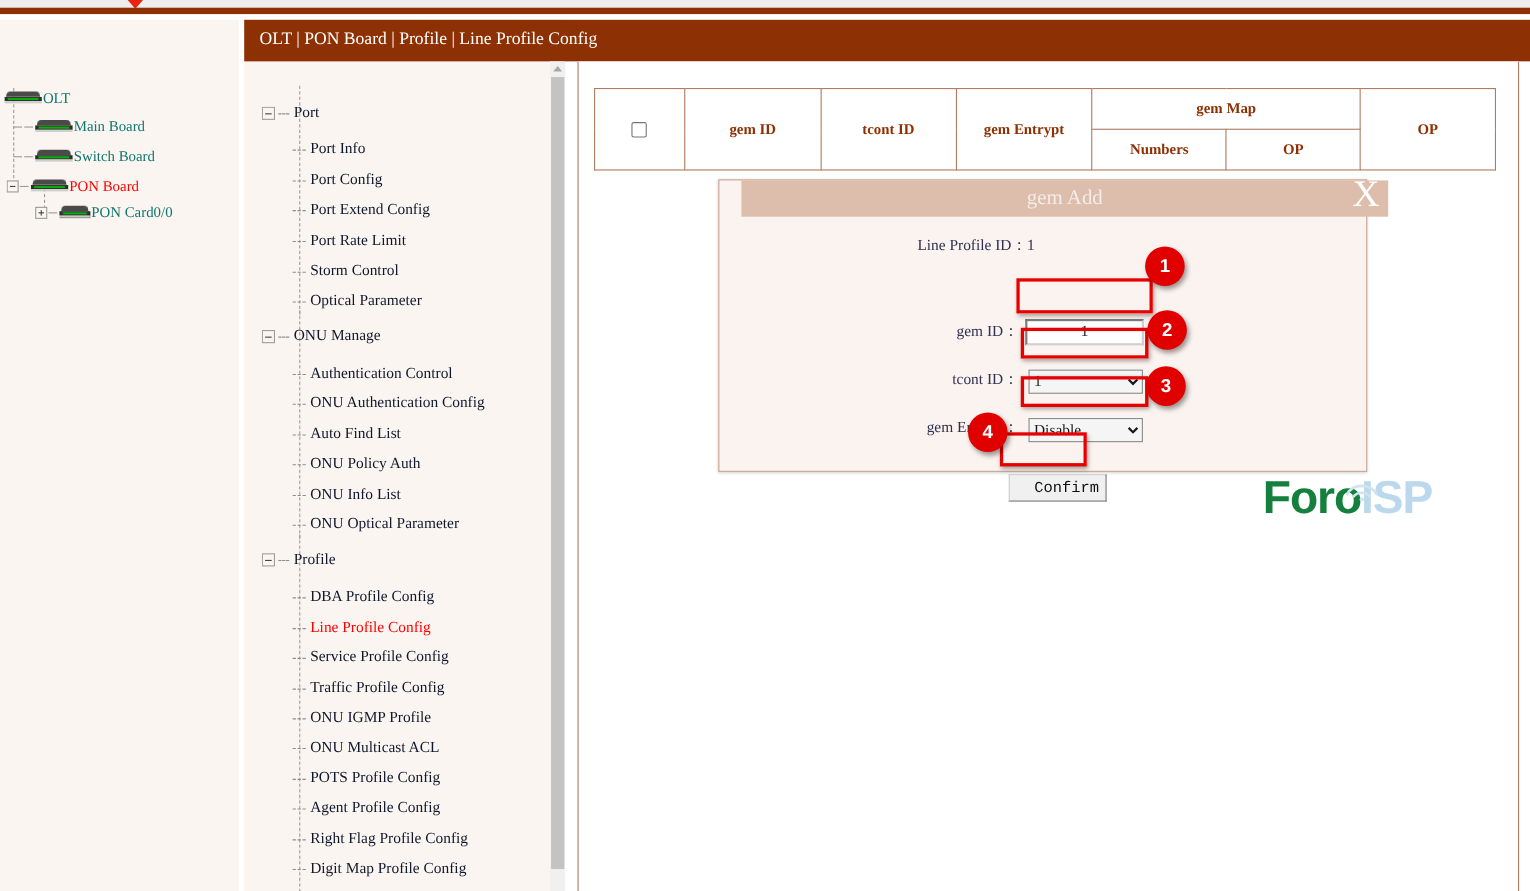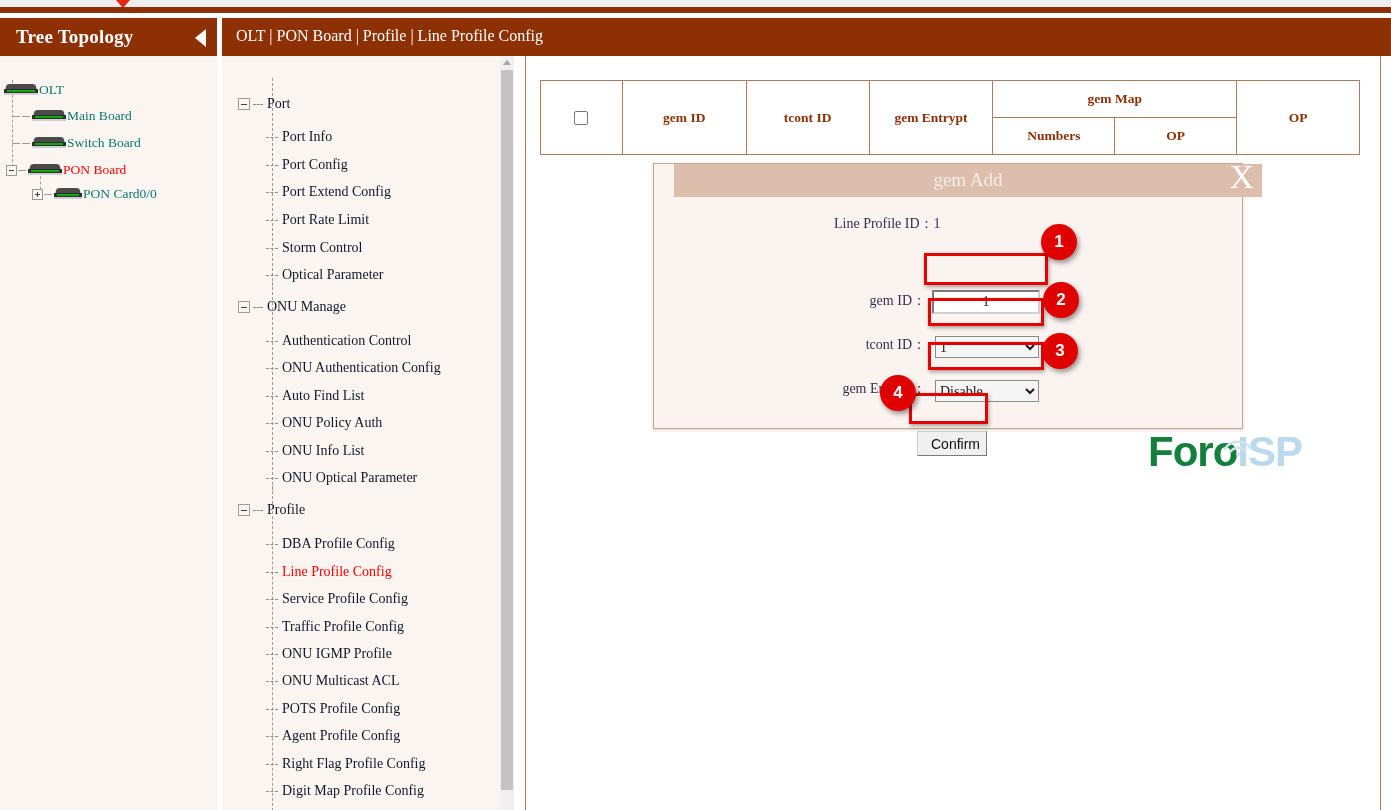--- a/index.html
+++ b/index.html
@@ -265,24 +265,24 @@
     padding: 0;
   }
   .field-select {
     position: absolute; width: 104px; height: 22px;
     font-size: 14px; font-family: "Liberation Serif", serif;
     color: #1a1a1a;
     background: #f5f5f5;
     border: 1px solid #8a8a8a;
   }
   .confirm-btn {
-    position: absolute; width: 70px; height: 25px;
+    position: absolute; width: 89px; height: 25px;
     background: #f0f0f0;
     border: 1px outset #cfcfcf;
-    font-size: 14px; font-family: Liberation Sans, sans-serif;
+    font-size: 14px; font-family: Liberation Mono, monospace;
     color: #101010; cursor: pointer; text-align: right;
   }
 
   
   .hl {
     position: absolute; border: 3px solid #e60000;
     box-shadow: 1px 2px 4px rgba(0,0,0,0.35);
     pointer-events: none;
   }
 
@@ -301,24 +301,20 @@
 <body>
 
 <div id="app">
 
   <div class="top-strip"></div>
   <div class="top-arrow"></div>
   <div class="top-bar-brown"></div>
   <div class="top-gap"></div>
 
   <div class="left-panel">
-    <div class="left-header">
-      <div class="left-header-title">Tree Topology</div>
-      <div class="collapse-arrow"></div>
-    </div>
     <div class="left-body">
 
       <div class="vline" style="left:12px; top:24px; height:92px;"></div>
       <div class="vline" style="left:40px; top:115px; height:24px;"></div>
 
       <div class="tnode" style="left:4px; top:24px;">
         <span class="dev-icon"><span class="dev-top"></span><span class="dev-mid"></span><span class="dev-green"></span><span class="dev-base"></span></span><span class="tlabel">OLT</span>
       </div>
 
       <div class="tnode" style="left:12px; top:50px;">

